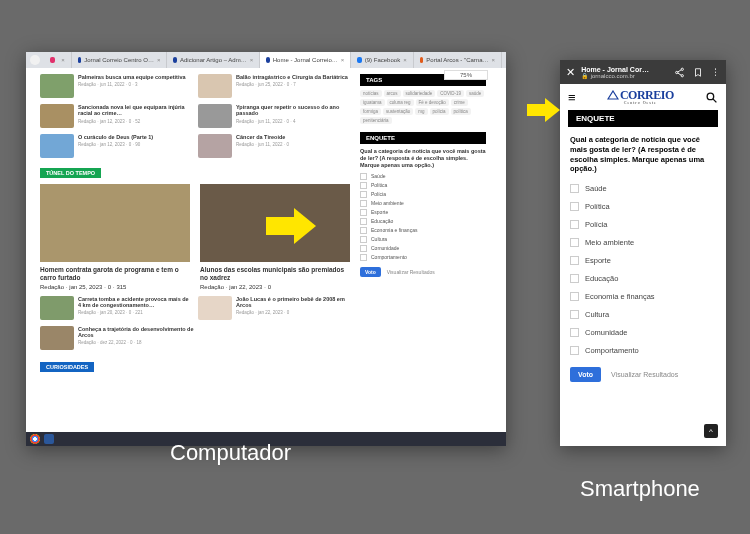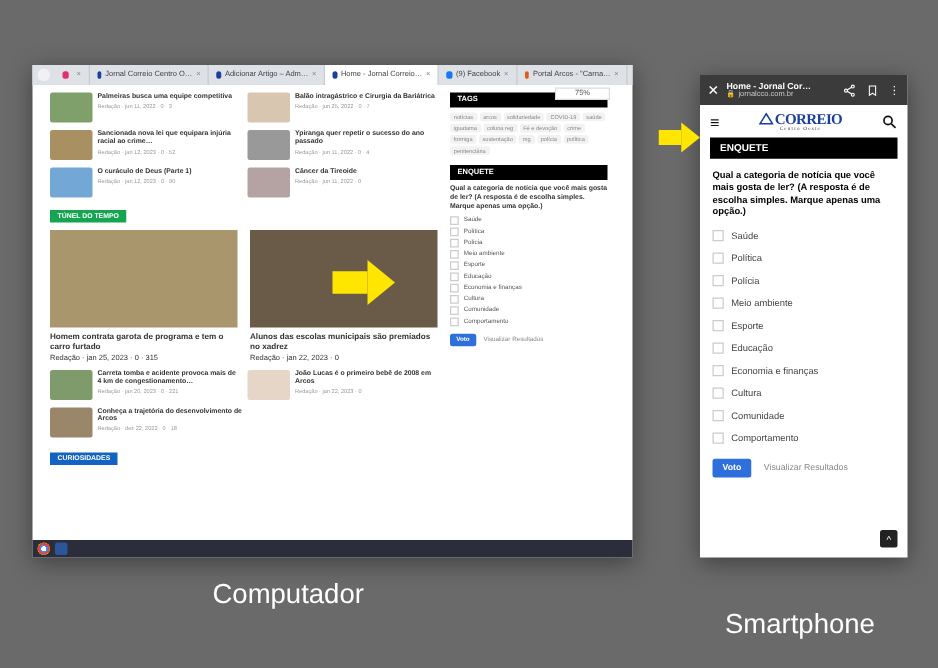--- a/index.html
+++ b/index.html
@@ -161,22 +161,22 @@
   .p-results { font-size: 7px; color: #888; }
   .to-top { position: absolute; right: 8px; bottom: 8px; width: 14px; height: 14px; background: #222; color: #fff; font-size: 8px; display: flex; align-items: center; justify-content: center; border-radius: 2px; }
 
   
   .caption {
     position: absolute;
     color: #fff;
     font-family: "Century Gothic", "Avant Garde", sans-serif;
     font-size: 22px;
   }
-  .caption.c1 { left: 170px; top: 462px; }
-  .caption.c2 { left: 580px; top: 486px; }
+  .caption.c1 { left: 170px; top: 440px; }
+  .caption.c2 { left: 580px; top: 476px; }
 
   svg { display: block; }
 </style>
 </head>
 <body>
 
 <div class="desktop">
 
   <div class="tabstrip">
     <div class="ctl"></div>

